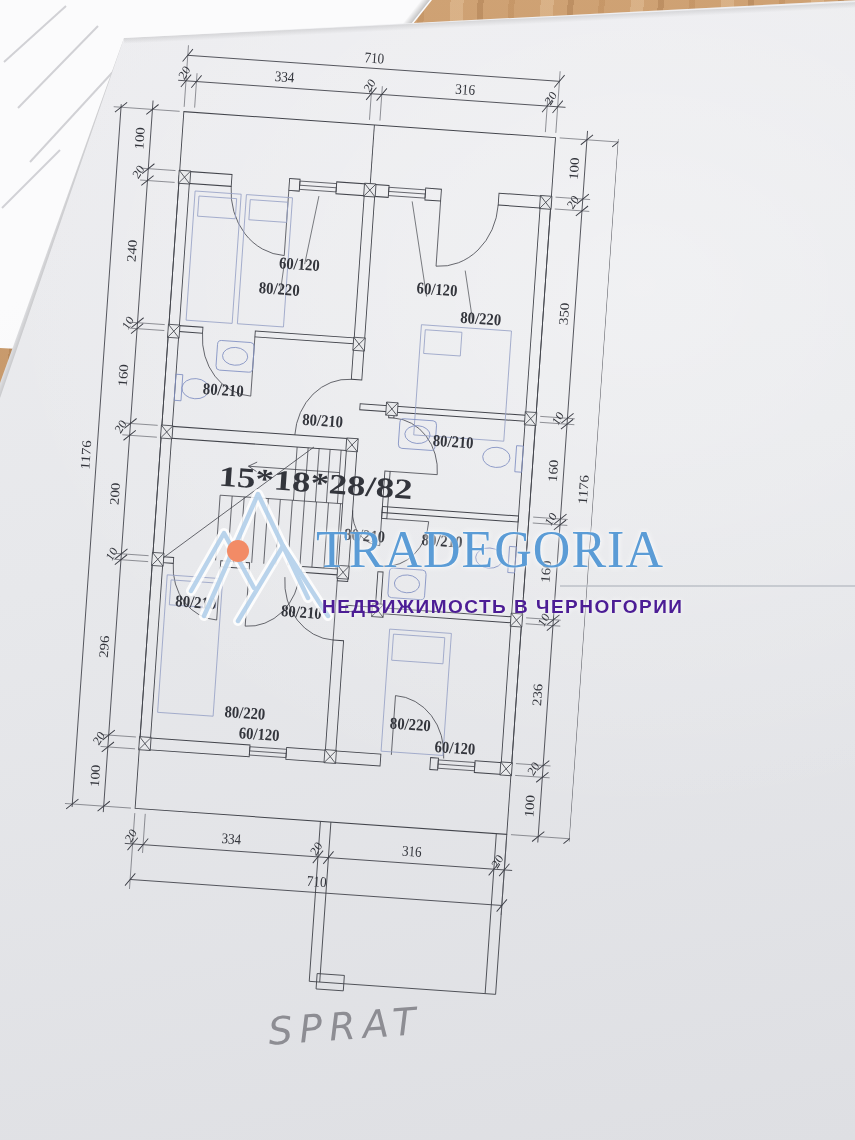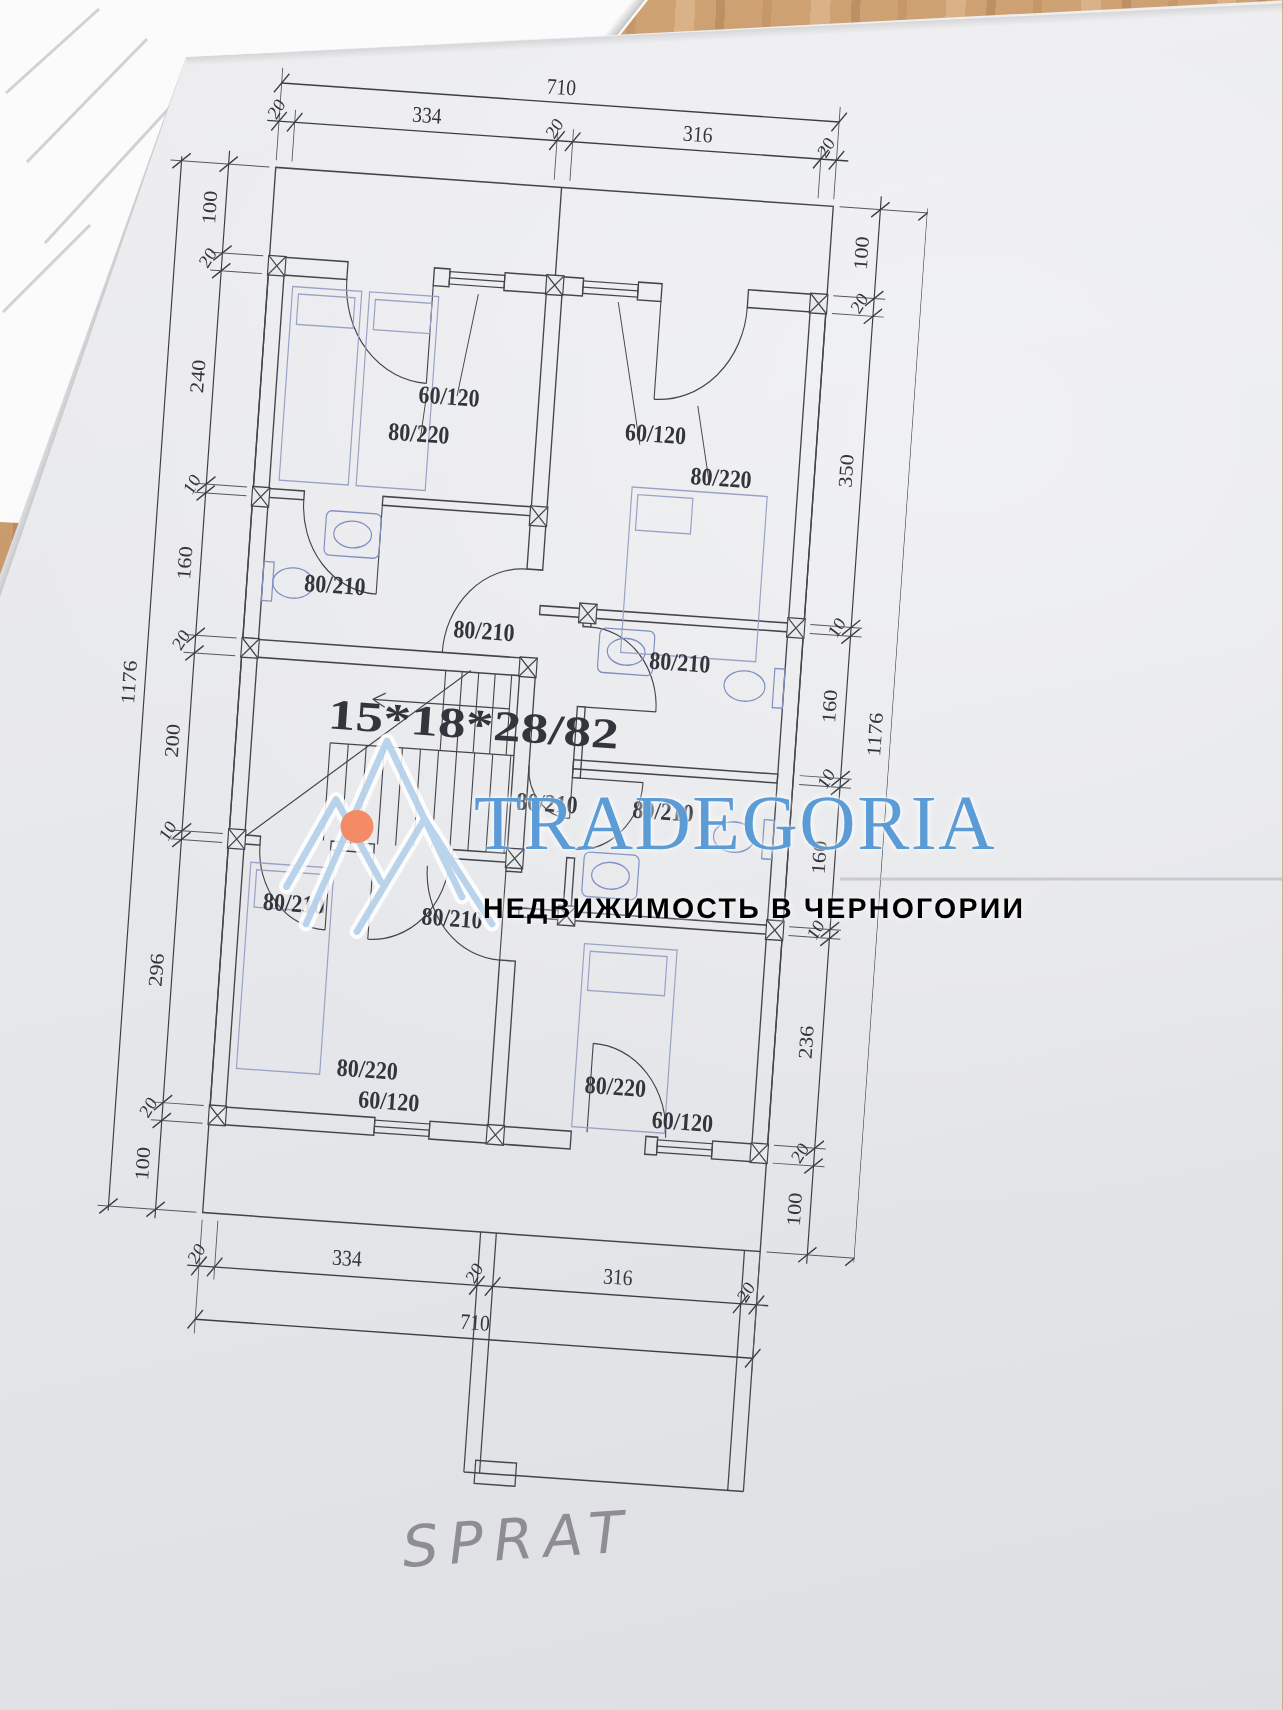--- a/index.html
+++ b/index.html
@@ -55,21 +55,21 @@
     font-size:38px;color:#8d8d93;letter-spacing:7px;transform:rotate(-4deg);}
 
   
   .watermark{position:absolute;inset:0;pointer-events:none;padding-left:40px;}
   .wm-title{position:absolute;left:316px;top:520px;
     font-family:"Liberation Serif",serif;font-size:52px;font-weight:500;
     color:#5b9cd6;letter-spacing:1px;
     text-shadow:0 0 6px rgba(255,255,255,.95),0 0 2px rgba(255,255,255,.9);}
   .wm-sub{position:absolute;left:322px;top:596px;
     font-family:"Liberation Sans",sans-serif;font-size:19px;font-weight:bold;
-    color:#000000;letter-spacing:1.5px;
+    color:#4c1d95;letter-spacing:1.5px;
     text-shadow:0 0 5px rgba(255,255,255,.95);}
   .wm-rule{position:absolute;left:560px;top:585px;width:295px;height:2px;
     background:#b5bac1;opacity:.65;}
   .wm-logo{position:absolute;left:186px;top:476px;}
 </style>
 </head>
 <body>
 
 <div class="scene">
   <div class="wood"></div>

